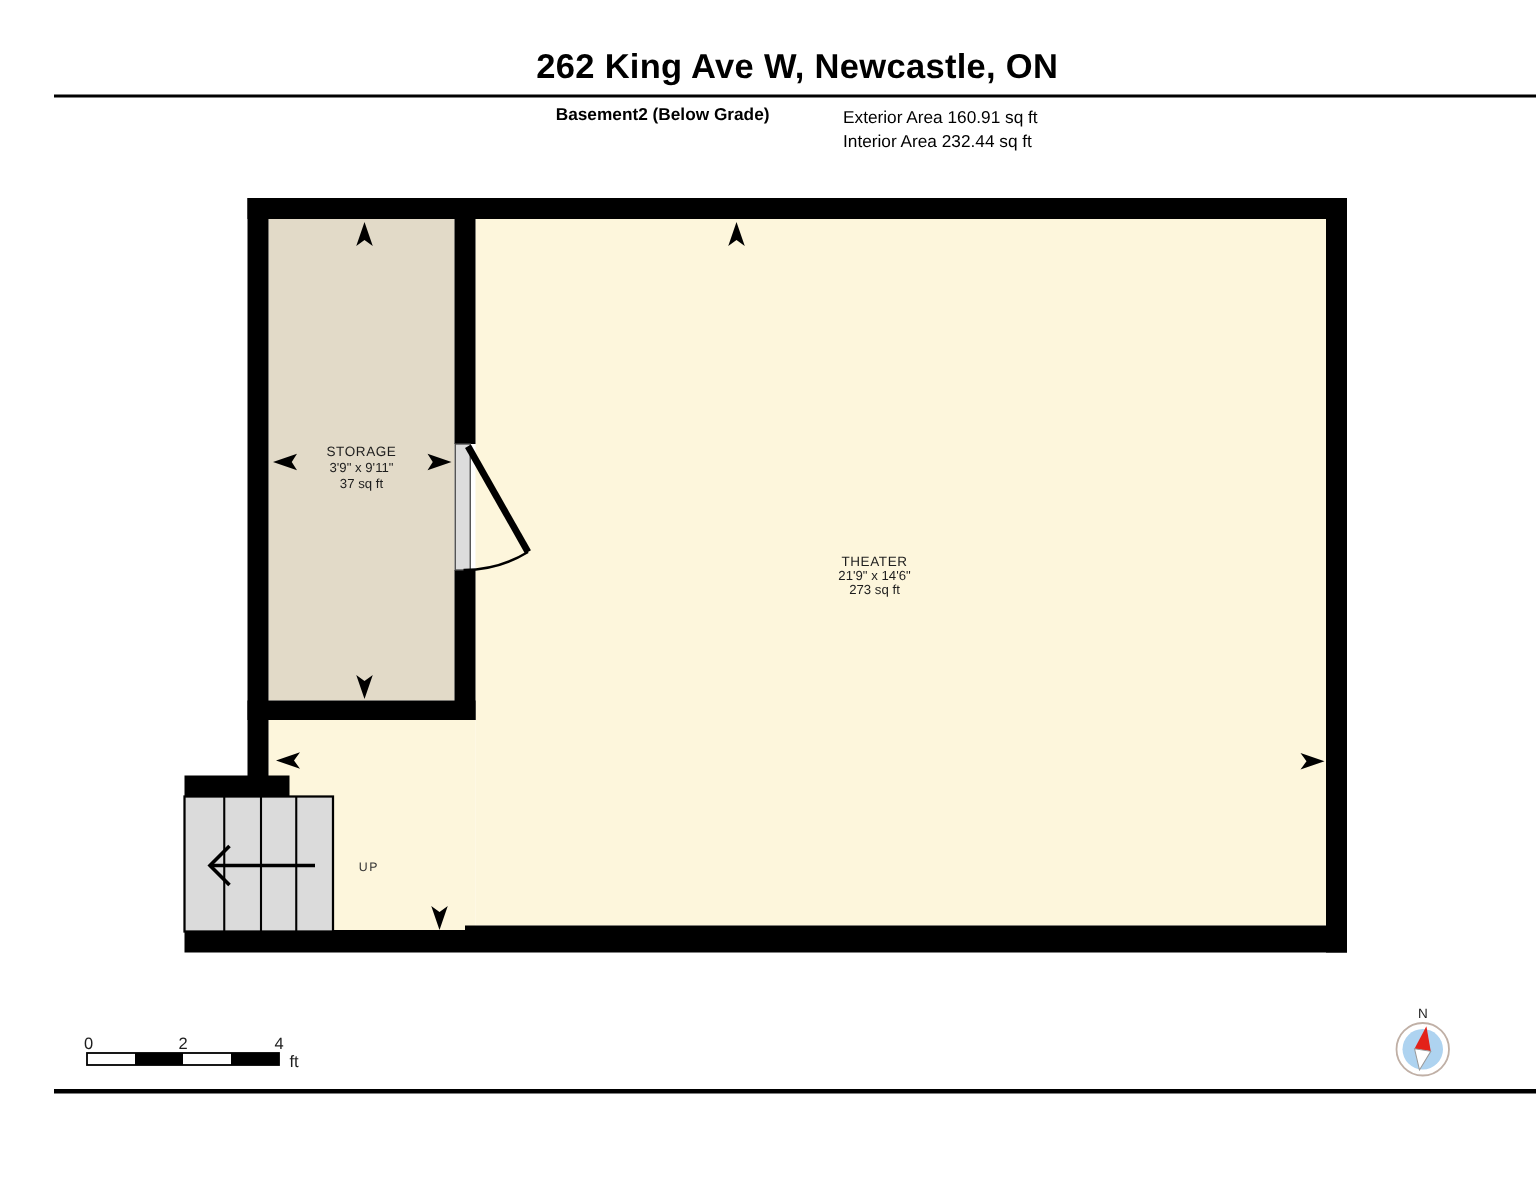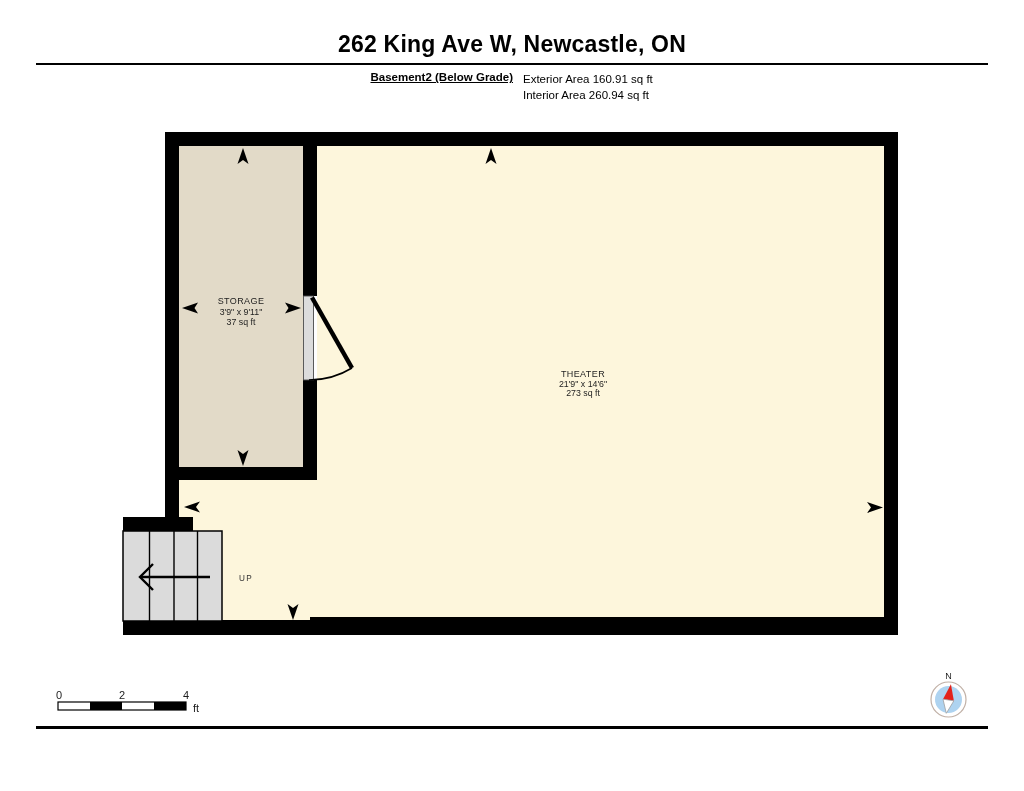--- a/index.html
+++ b/index.html
@@ -1,23 +1,23 @@
 <!DOCTYPE html>
 <html><head>
 <meta charset="utf-8">
 <style>
   html,body{margin:0;padding:0;background:#ffffff;}
   #page{position:relative;width:1024px;height:791px;background:#ffffff;overflow:hidden;
         font-family:"Liberation Sans", sans-serif;color:#000;}
-  .abs{position:absolute;}
+  .abs{position:absolute;padding-left:39px;}
   #title{top:31px;left:0;right:0;text-align:center;font-size:23px;font-weight:bold;letter-spacing:.2px;}
   .rule{left:36px;width:952px;background:#000;}
   #rule-top{top:63px;height:2px;}
   #rule-bottom{top:726px;height:2.5px;}
-  #floor-label{top:71px;right:511px;font-size:11.5px;font-weight:bold;white-space:nowrap;text-decoration:underline;}
+  #floor-label{top:71px;right:511px;font-size:11.5px;font-weight:bold;white-space:nowrap;}
   #area-lines{top:71px;left:523px;font-size:11.5px;line-height:16px;white-space:nowrap;}
   #prepared{top:699px;left:0;right:0;text-align:center;font-size:10.5px;letter-spacing:.2px;}
   #disclaimer{top:736px;left:38px;font-size:9.6px;color:#111;}
   svg{position:absolute;top:0;left:0;}
   svg text{font-family:"Liberation Sans", sans-serif;fill:#1d1d1d;}
   .room-label{font-size:9px;letter-spacing:.4px;}
   .room-sub{font-size:8.8px;}
   .scale-num{font-size:11px;}
   .up-label{font-size:8.2px;letter-spacing:1.2px;fill:#333;}
   .north{font-size:9px;}
@@ -26,21 +26,21 @@
 <body>
 
 <div id="page">
 
   <div id="title" class="abs">262 King Ave W, Newcastle, ON</div>
   <div id="rule-top" class="abs rule"></div>
 
   <div id="floor-label" class="abs">Basement2 (Below Grade)</div>
   <div id="area-lines" class="abs">
     <div>Exterior Area 160.91 sq ft</div>
-    <div>Interior Area 260.94 sq ft</div>
+    <div>Interior Area 232.44 sq ft</div>
   </div>
 
   <svg width="1024" height="791" viewBox="0 0 1024 791">
 
     <rect x="179" y="146" width="124" height="321" fill="#e2dac8"></rect>
     <rect x="317" y="146" width="567" height="471" fill="#fdf6dc"></rect>
     <rect x="179" y="480" width="138" height="140" fill="#fdf6dc"></rect>
 
     <g fill="#000000">
       <rect x="165" y="132" width="733" height="14"></rect>

